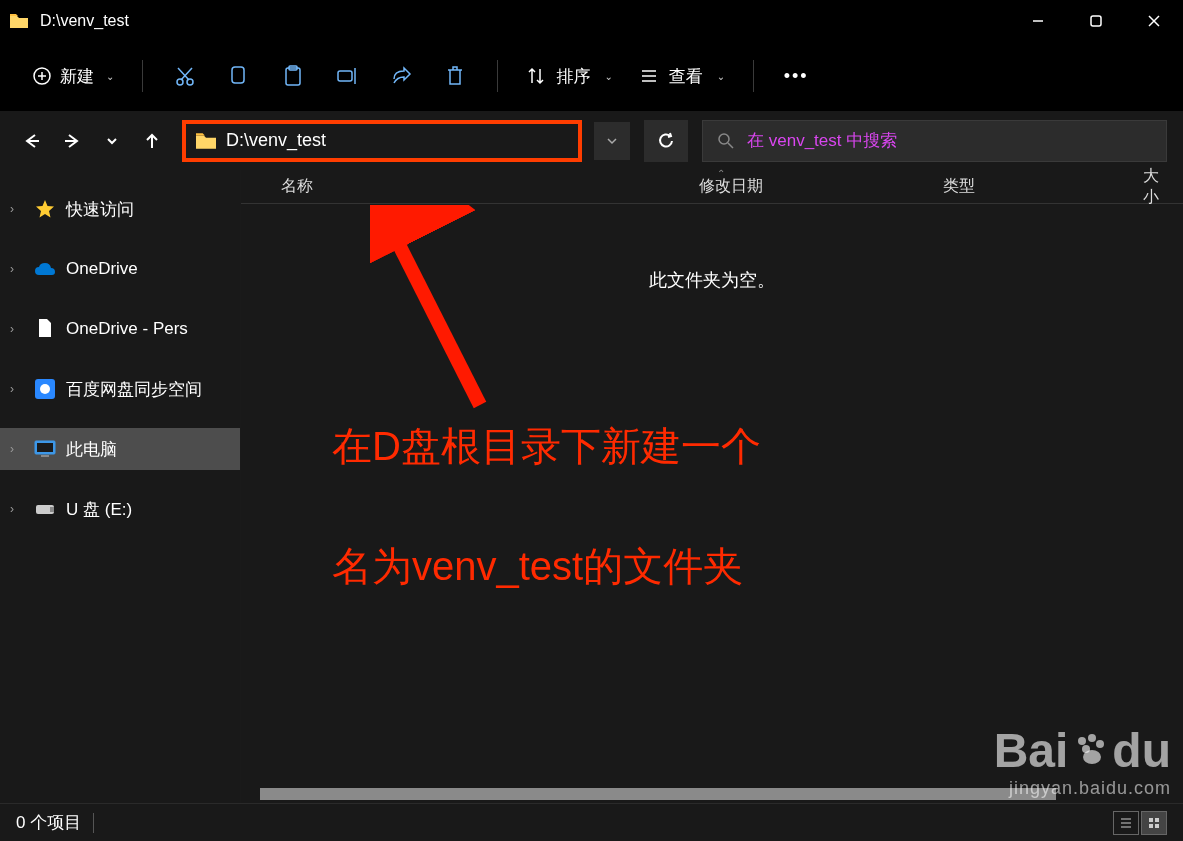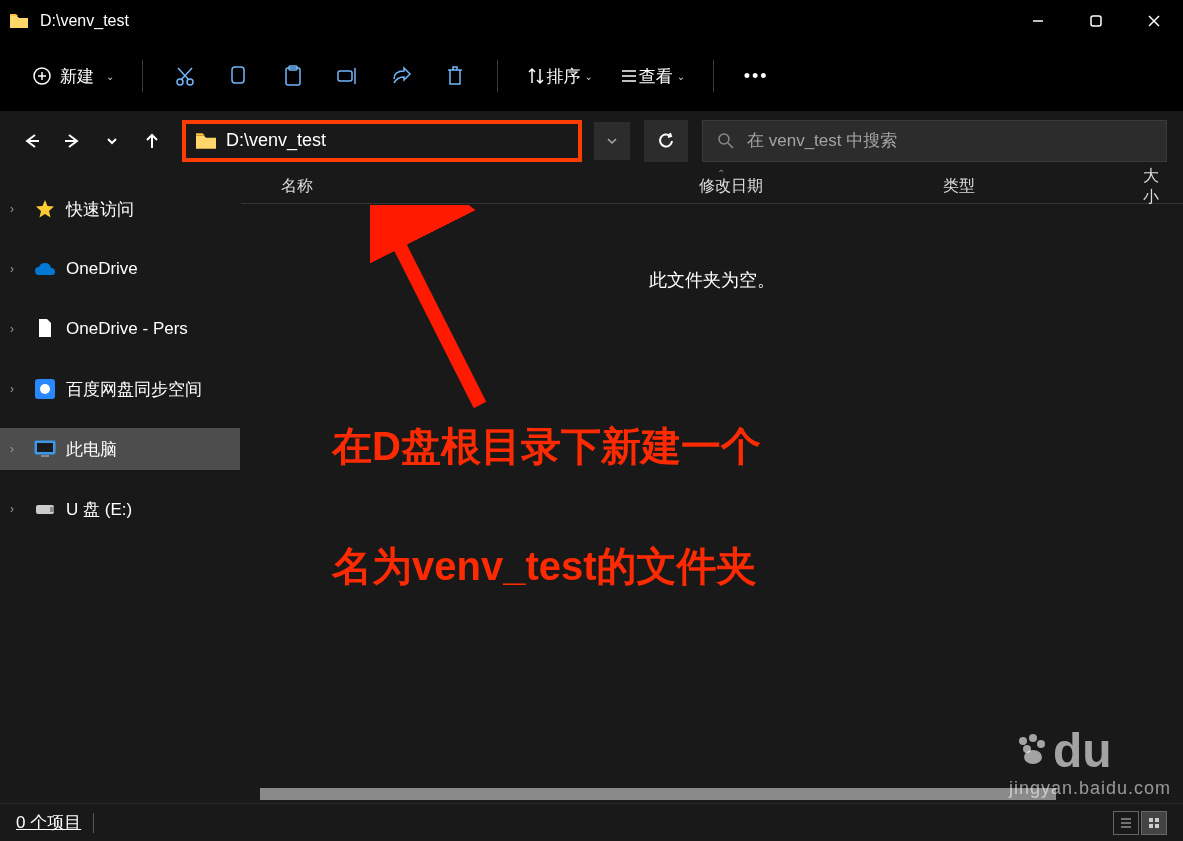--- a/index.html
+++ b/index.html
@@ -14,35 +14,35 @@
     .titlebar-btn svg { stroke: #ffffff; fill: none; }
     
     
     .toolbar { height: 68px; display: flex; align-items: center; padding: 0 22px; background: #000000; gap: 6px; }
     .toolbar-new { display: flex; align-items: center; gap: 8px; padding: 6px 10px; border-radius: 4px; cursor: pointer; }
     .toolbar-new-text { font-size: 17px; }
     .toolbar-chevron { font-size: 10px; color: #cccccc; margin-left: 4px; }
     .toolbar-divider { width: 1px; height: 32px; background: #3a3a3a; margin: 0 12px; }
     .toolbar-icon { width: 48px; height: 40px; display: flex; align-items: center; justify-content: center; cursor: pointer; }
     .toolbar-icon svg { stroke: #72b7f9; fill: none; }
-    .toolbar-text-btn { display: flex; align-items: center; padding: 6px 10px; cursor: pointer; }
+    .toolbar-text-btn { display: flex; align-items: center; gap: 10px; padding: 6px 10px; cursor: pointer; }
     .toolbar-text-btn-label { font-size: 17px; }
     .toolbar-more { display: flex; align-items: center; justify-content: center; width: 48px; cursor: pointer; font-size: 18px; letter-spacing: 2px; }
     
     
     .navbar { height: 60px; display: flex; align-items: center; padding: 0 14px; background: #191919; gap: 4px; border-top: 1px solid #000; }
     .nav-btn { width: 36px; height: 40px; display: flex; align-items: center; justify-content: center; cursor: pointer; }
     .addressbar { flex: 0 0 400px; height: 42px; display: flex; align-items: center; border: 4px solid #ff3d00; margin-left: 8px; padding-left: 10px; }
     .addressbar-inner { display: flex; align-items: center; gap: 10px; flex: 1; }
     .addressbar-text { font-size: 18px; }
     .addressbar-dropdown { width: 36px; height: 38px; display: flex; align-items: center; justify-content: center; background: #2c2c2c; margin-left: 8px; cursor: pointer; }
     .refresh-btn { width: 44px; height: 42px; display: flex; align-items: center; justify-content: center; background: #2c2c2c; margin-left: 10px; cursor: pointer; }
     .searchbox { flex: 1; height: 42px; background: #2c2c2c; display: flex; align-items: center; padding: 0 14px; margin-left: 10px; margin-right: 2px; border: 1px solid #3a3a3a; }
     .searchbox-icon { margin-right: 12px; }
-    .searchbox-text { color: #a3a3a3; font-size: 17px; }
+    .searchbox-text { color: #d946ef; font-size: 17px; }
     
     
     .content { display: flex; height: calc(100% - 170px - 38px); }
     
     
     .sidebar { width: 240px; padding-top: 18px; overflow: hidden; }
     .sidebar-item { height: 42px; display: flex; align-items: center; padding-left: 10px; gap: 10px; cursor: pointer; font-size: 17px; margin-bottom: 18px; }
     .sidebar-item.selected { background: #4d4d4d; }
     .sidebar-chevron { width: 14px; font-size: 12px; color: #999; }
     .sidebar-icon { width: 22px; height: 22px; display: flex; align-items: center; justify-content: center; }
@@ -53,30 +53,30 @@
     .col { padding: 0 20px; font-size: 16px; color: #ddd; cursor: pointer; display: flex; align-items: center; }
     .col-name { width: 438px; padding-left: 40px; }
     .col-date { width: 244px; }
     .col-type { width: 200px; }
     .col-size { flex: 1; }
     .sort-indicator { position: absolute; left: 476px; top: -2px; font-size: 10px; color: #888; }
     .empty-msg { text-align: center; margin-top: 64px; font-size: 18px; }
     
     
     .annotation-arrow { position: absolute; left: 370px; top: 205px; pointer-events: none; }
-    .annotation-text { position: absolute; left: 332px; color: #ff2a00; font-size: 40px; font-weight: 700; line-height: 1.3; }
+    .annotation-text { position: absolute; left: 332px; color: #ff2a00; font-size: 40px; font-weight: 400; line-height: 1.3; }
     .annotation-text.line1 { top: 420px; }
     .annotation-text.line2 { top: 540px; }
 
     
     .hscroll { position: absolute; bottom: 38px; left: 258px; right: 0; height: 18px; background: #191919; display: flex; align-items: center; }
     .hscroll-thumb { height: 12px; background: #8a8a8a; width: 86%; margin-left: 2px; }
     
     
-    .statusbar { position: absolute; bottom: 0; left: 0; right: 0; height: 38px; background: #191919; display: flex; align-items: center; padding: 0 16px; border-top: 1px solid #2a2a2a; text-decoration: underline; }
+    .statusbar { position: absolute; bottom: 0; left: 0; right: 0; height: 38px; background: #191919; display: flex; align-items: center; padding: 0 16px; border-top: 1px solid #2a2a2a; }
     .status-text { font-size: 17px; }
     .status-divider { width: 1px; height: 20px; background: #555; margin-left: 12px; }
     .status-right { margin-left: auto; display: flex; gap: 2px; }
     .view-btn { width: 26px; height: 24px; border: 1px solid #666; display: flex; align-items: center; justify-content: center; cursor: pointer; }
     .view-btn.active { background: #444; }
     
     
     .watermark { position: absolute; right: 12px; bottom: 42px; text-align: right; pointer-events: none; }
     .watermark-main { font-size: 48px; font-weight: 600; color: rgba(255,255,255,0.6); display: flex; align-items: center; }
     .watermark-sub { font-size: 18px; color: rgba(255,255,255,0.55); letter-spacing: 1px; }
@@ -334,20 +334,21 @@
           <rect x="8" y="2" width="4" height="4"></rect>
           <rect x="2" y="8" width="4" height="4"></rect>
           <rect x="8" y="8" width="4" height="4"></rect>
         </svg>
       </div>
   </div>
 </div>
 
 <div class="watermark">
   <div class="watermark-main">
+    <span style="font-weight:700">Bai</span>
     <span class="paw"><svg width="36" height="36" viewBox="0 0 36 36" fill="rgba(255,255,255,0.6)">
           <circle cx="10" cy="10" r="4"></circle>
           <circle cx="20" cy="7" r="4"></circle>
           <circle cx="28" cy="13" r="4"></circle>
           <circle cx="14" cy="18" r="4"></circle>
           <ellipse cx="20" cy="26" rx="9" ry="7"></ellipse>
         </svg></span>
     <span style="font-weight:700">du</span>
   </div>
   <div class="watermark-sub">jingyan.baidu.com</div>

